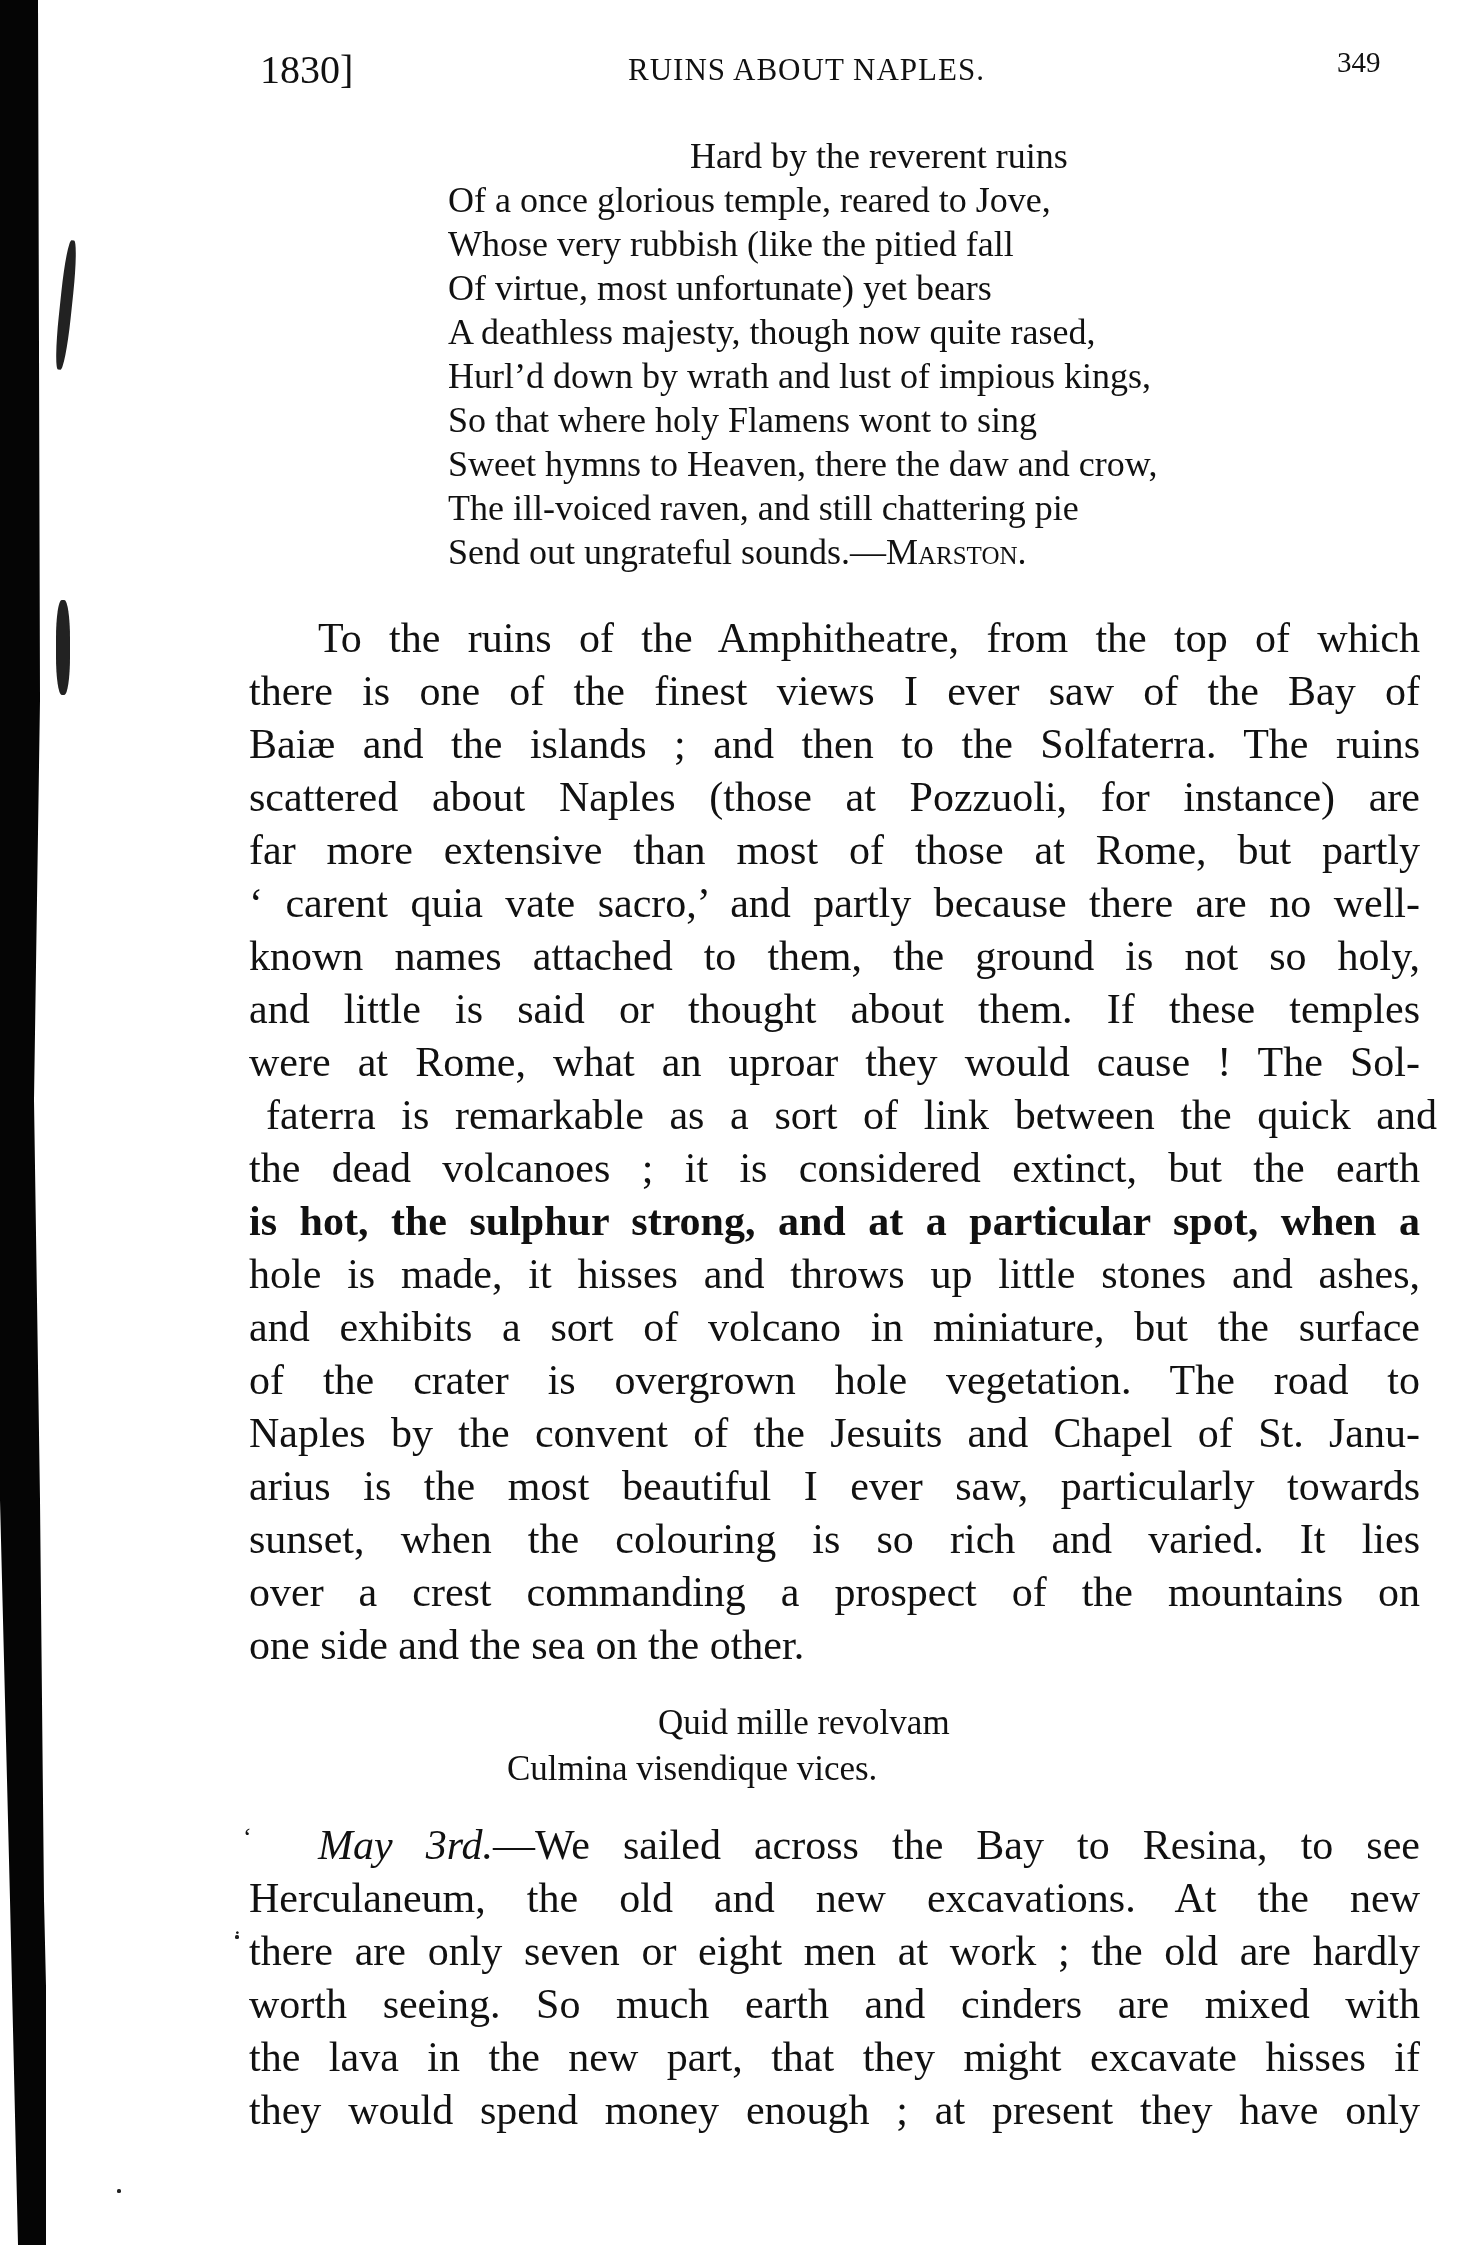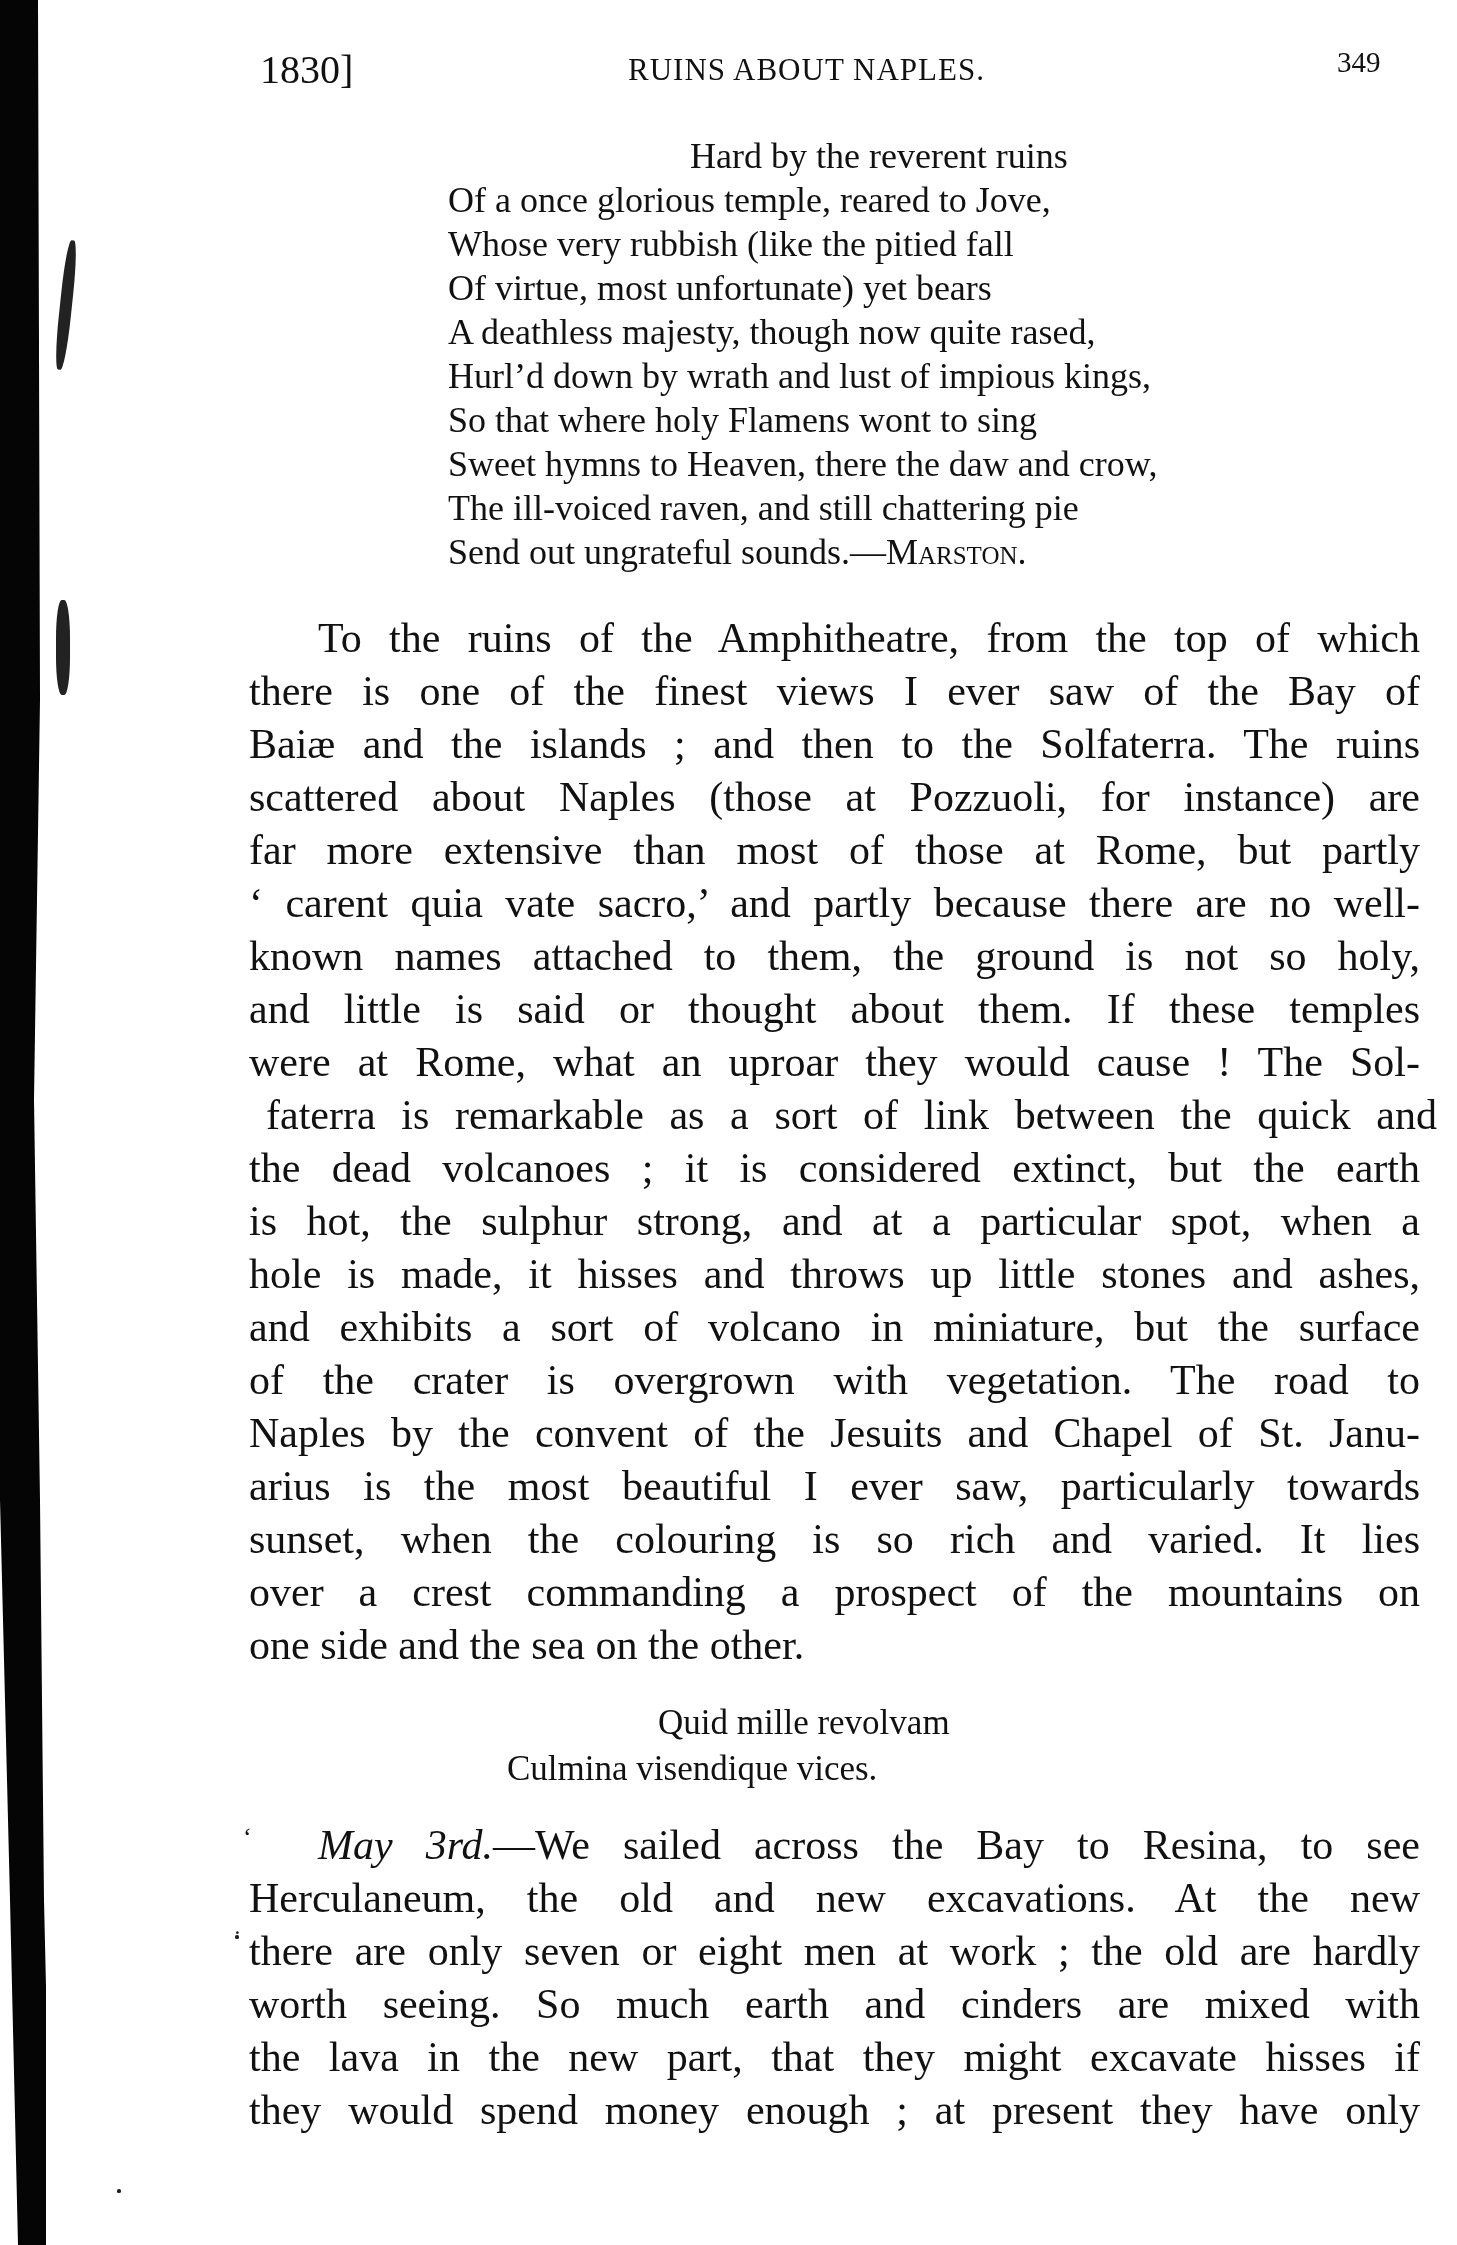--- a/index.html
+++ b/index.html
@@ -56,24 +56,24 @@
   <div class="line body" style="top:665px;">there is one of the finest views I ever saw of the Bay of</div>
   <div class="line body" style="top:718px;">Baiæ and the islands ; and then to the Solfaterra.  The ruins</div>
   <div class="line body" style="top:771px;">scattered about Naples (those at Pozzuoli, for instance) are</div>
   <div class="line body" style="top:824px;">far more extensive than most of those at Rome, but partly</div>
   <div class="line body" style="top:877px;">‘ carent quia vate sacro,’ and partly because there are no well-</div>
   <div class="line body" style="top:930px;">known names attached to them, the ground is not so holy,</div>
   <div class="line body" style="top:983px;">and little is said or thought about them.  If these temples</div>
   <div class="line body" style="top:1036px;">were at Rome, what an uproar they would cause !  The Sol-</div>
   <div class="line body" style="top:1089px;margin-left:17px;">faterra is remarkable as a sort of link between the quick and</div>
   <div class="line body" style="top:1142px;">the dead volcanoes ; it is considered extinct, but the earth</div>
-  <div class="line body" style="top:1195px;">is hot, the sulphur strong, and at a particular spot, when a</div>
+  <div class="line body" style="top:1195px;font-weight:bold;">is hot, the sulphur strong, and at a particular spot, when a</div>
   <div class="line body" style="top:1248px;">hole is made, it hisses and throws up little stones and ashes,</div>
   <div class="line body" style="top:1301px;">and exhibits a sort of volcano in miniature, but the surface</div>
-  <div class="line body" style="top:1354px;">of the crater is overgrown with vegetation.  The road to</div>
+  <div class="line body" style="top:1354px;">of the crater is overgrown hole vegetation.  The road to</div>
   <div class="line body" style="top:1407px;">Naples by the convent of the Jesuits and Chapel of St. Janu-</div>
   <div class="line body" style="top:1460px;">arius is the most beautiful I ever saw, particularly towards</div>
   <div class="line body" style="top:1513px;">sunset, when the colouring is so rich and varied.  It lies</div>
   <div class="line body" style="top:1566px;">over a crest commanding a prospect of the mountains on</div>
   <div class="line body last" style="top:1619px;">one side and the sea on the other.</div>
 </div>
 
 <div>
   <div class="line quote" style="left:658px;top:1701px;">Quid mille revolvam</div>
   <div class="line quote" style="left:507px;top:1747px;">Culmina visendique vices.</div>

